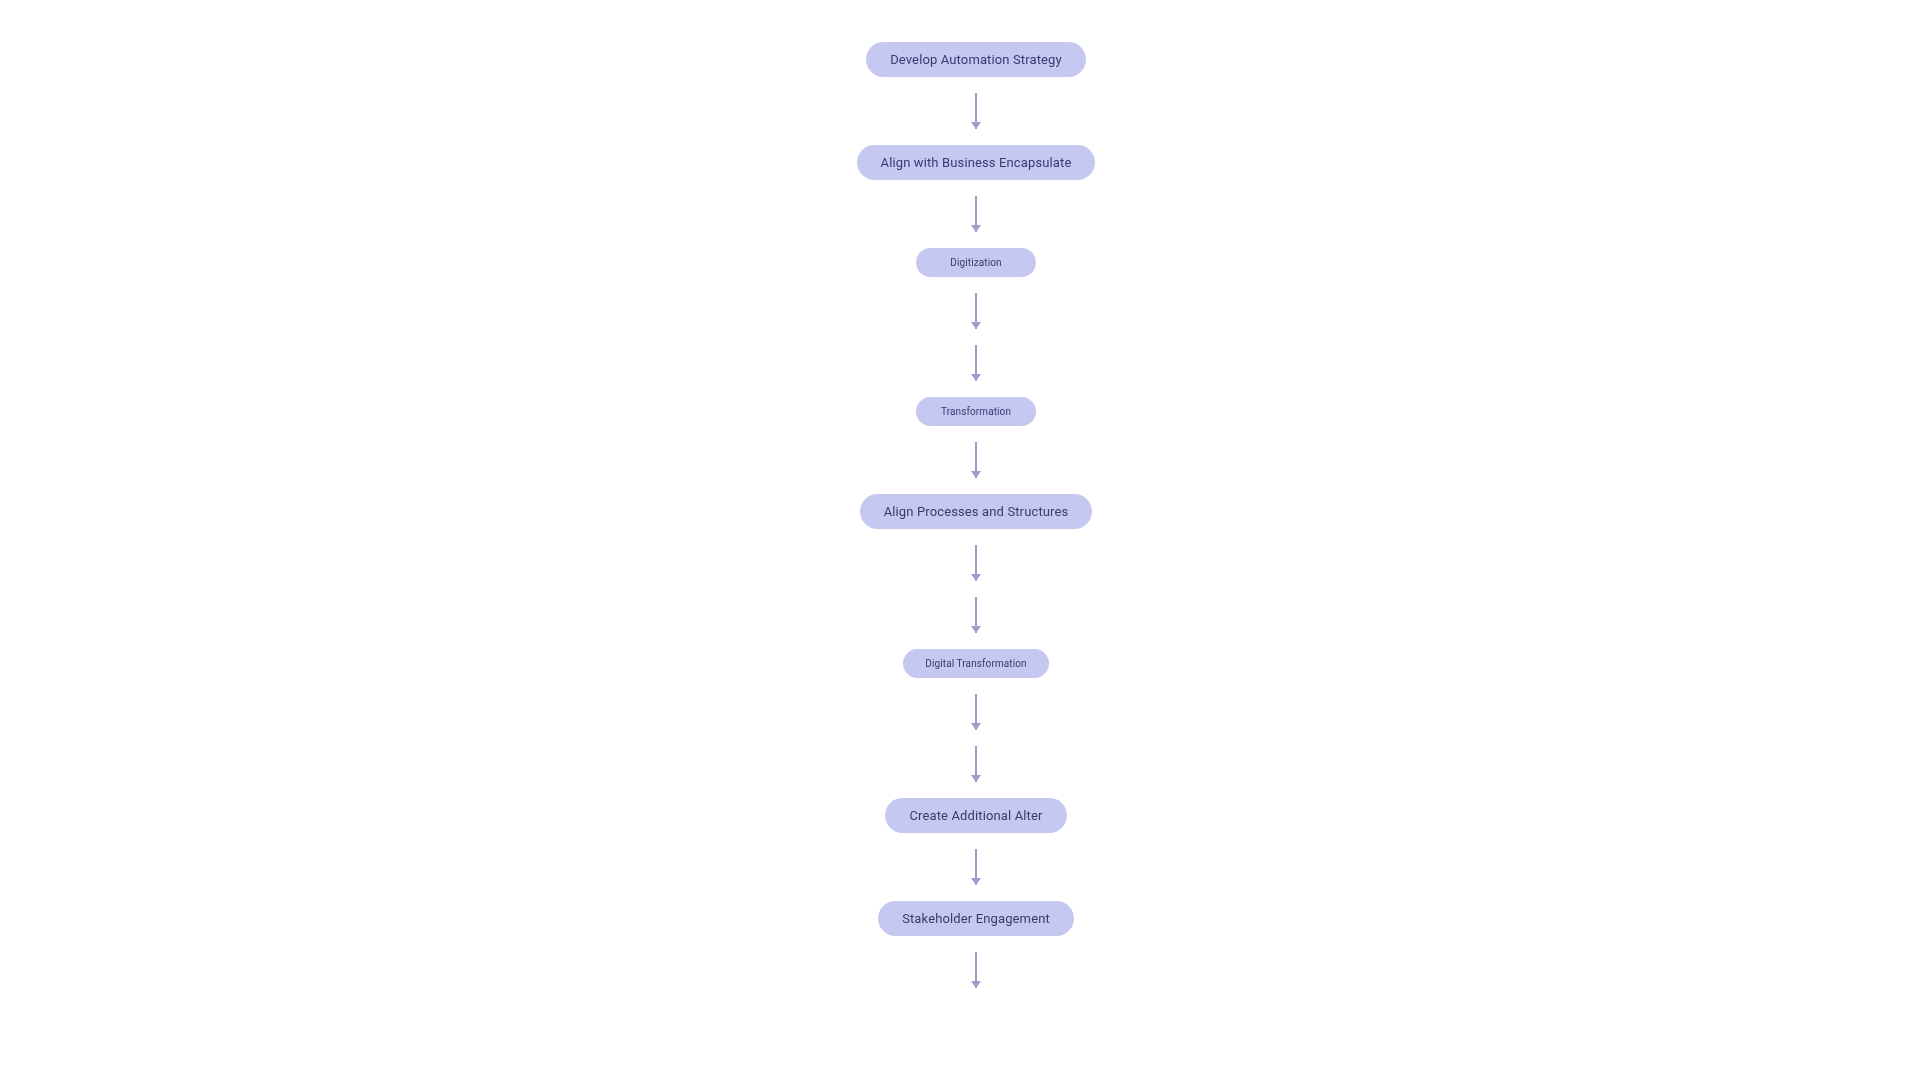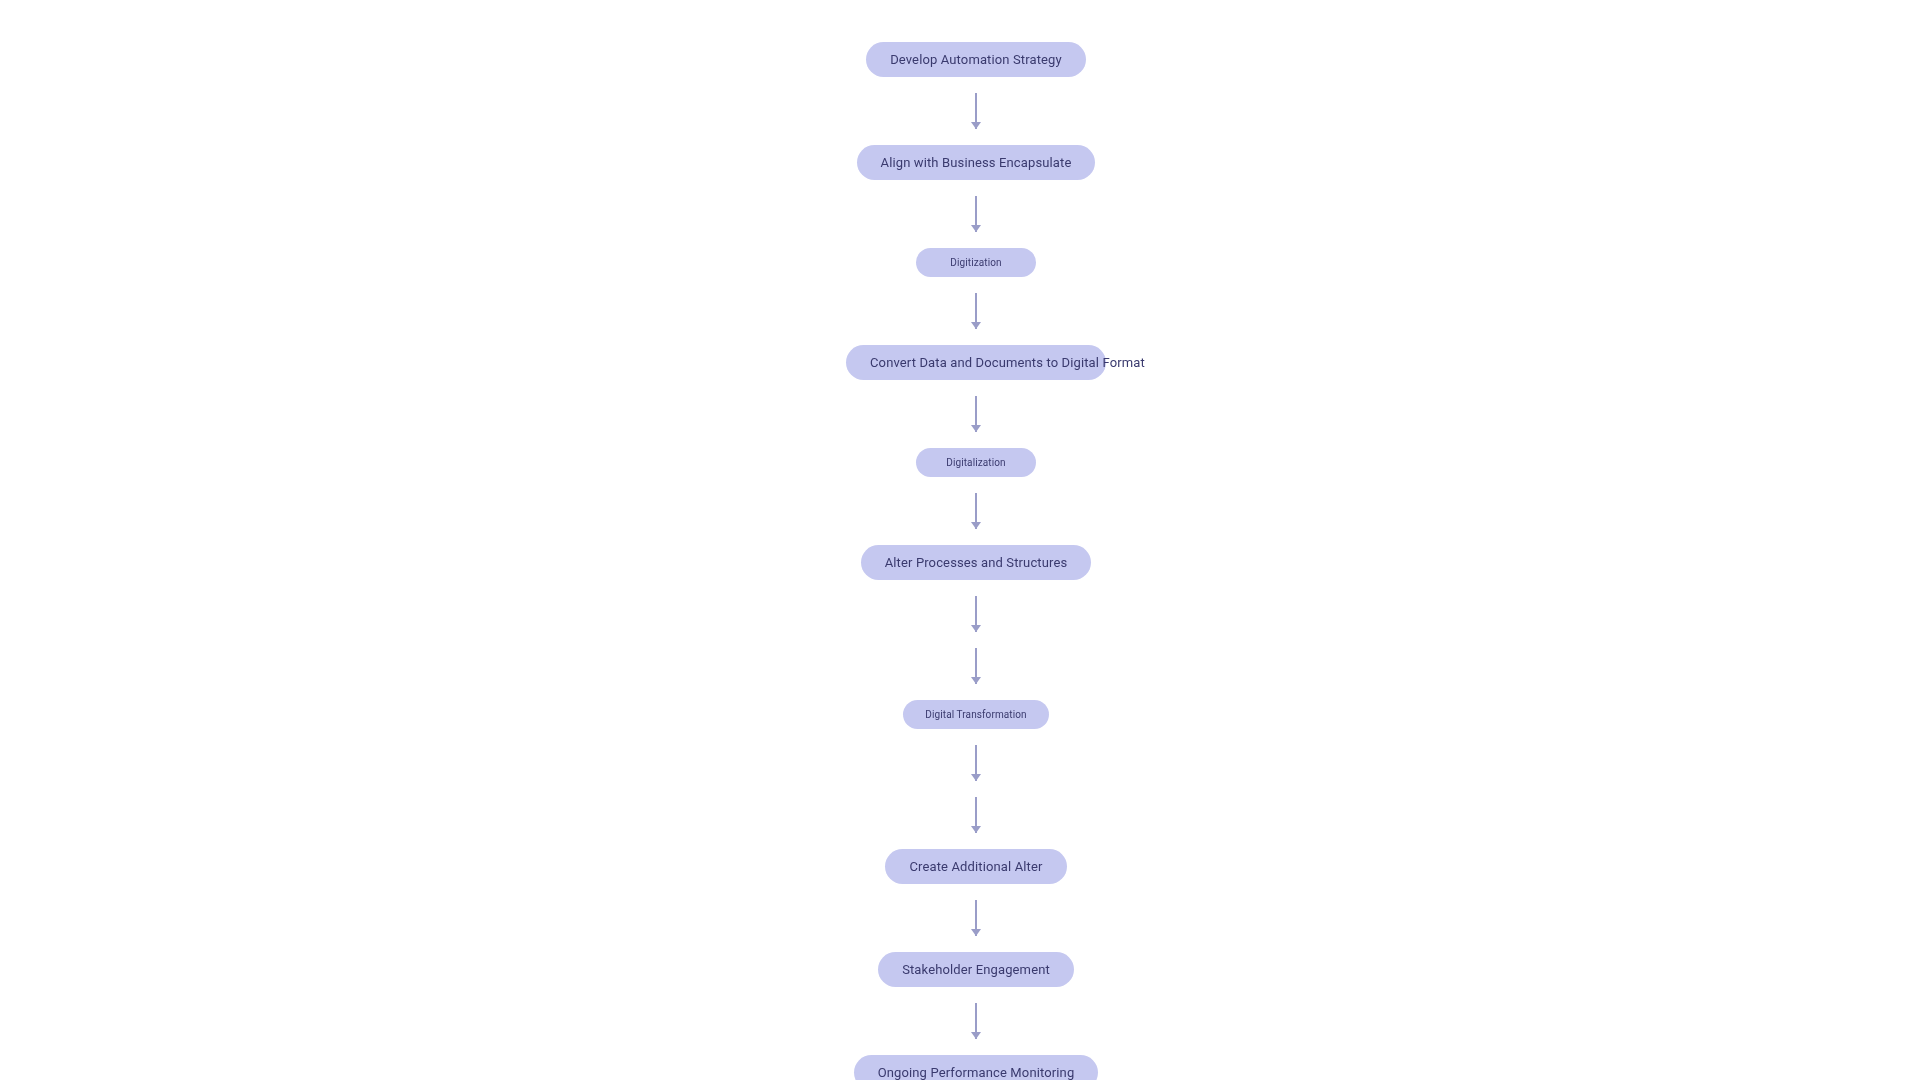--- a/index.html
+++ b/index.html
@@ -72,28 +72,26 @@
 </head>
 <body>
 
 <div class="flowchart-container">
 <div class="flow-node">Develop Automation Strategy</div>
     <div class="connector-line"></div>
     <div class="flow-node">Align with Business Encapsulate</div>
     <div class="connector-line"></div>
     <div class="flow-node small">Digitization</div>
     <div class="connector-line"></div>
-    <div class="flow-node">Convert Data and Documents to Digital Format</div>
     <div class="connector-line"></div>
-    <div class="flow-node small">Digitalization</div>
+    <div class="flow-node small">Transformation</div>
     <div class="connector-line"></div>
-    <div class="flow-node">Alter Processes and Structures</div>
+    <div class="flow-node">Align Processes and Structures</div>
     <div class="connector-line"></div>
     <div class="connector-line"></div>
     <div class="flow-node small">Digital Transformation</div>
     <div class="connector-line"></div>
     <div class="connector-line"></div>
     <div class="flow-node">Create Additional Alter</div>
     <div class="connector-line"></div>
     <div class="flow-node">Stakeholder Engagement</div>
     <div class="connector-line"></div>
-    <div class="flow-node">Ongoing Performance Monitoring</div>
   </div>
 
 </body></html>

